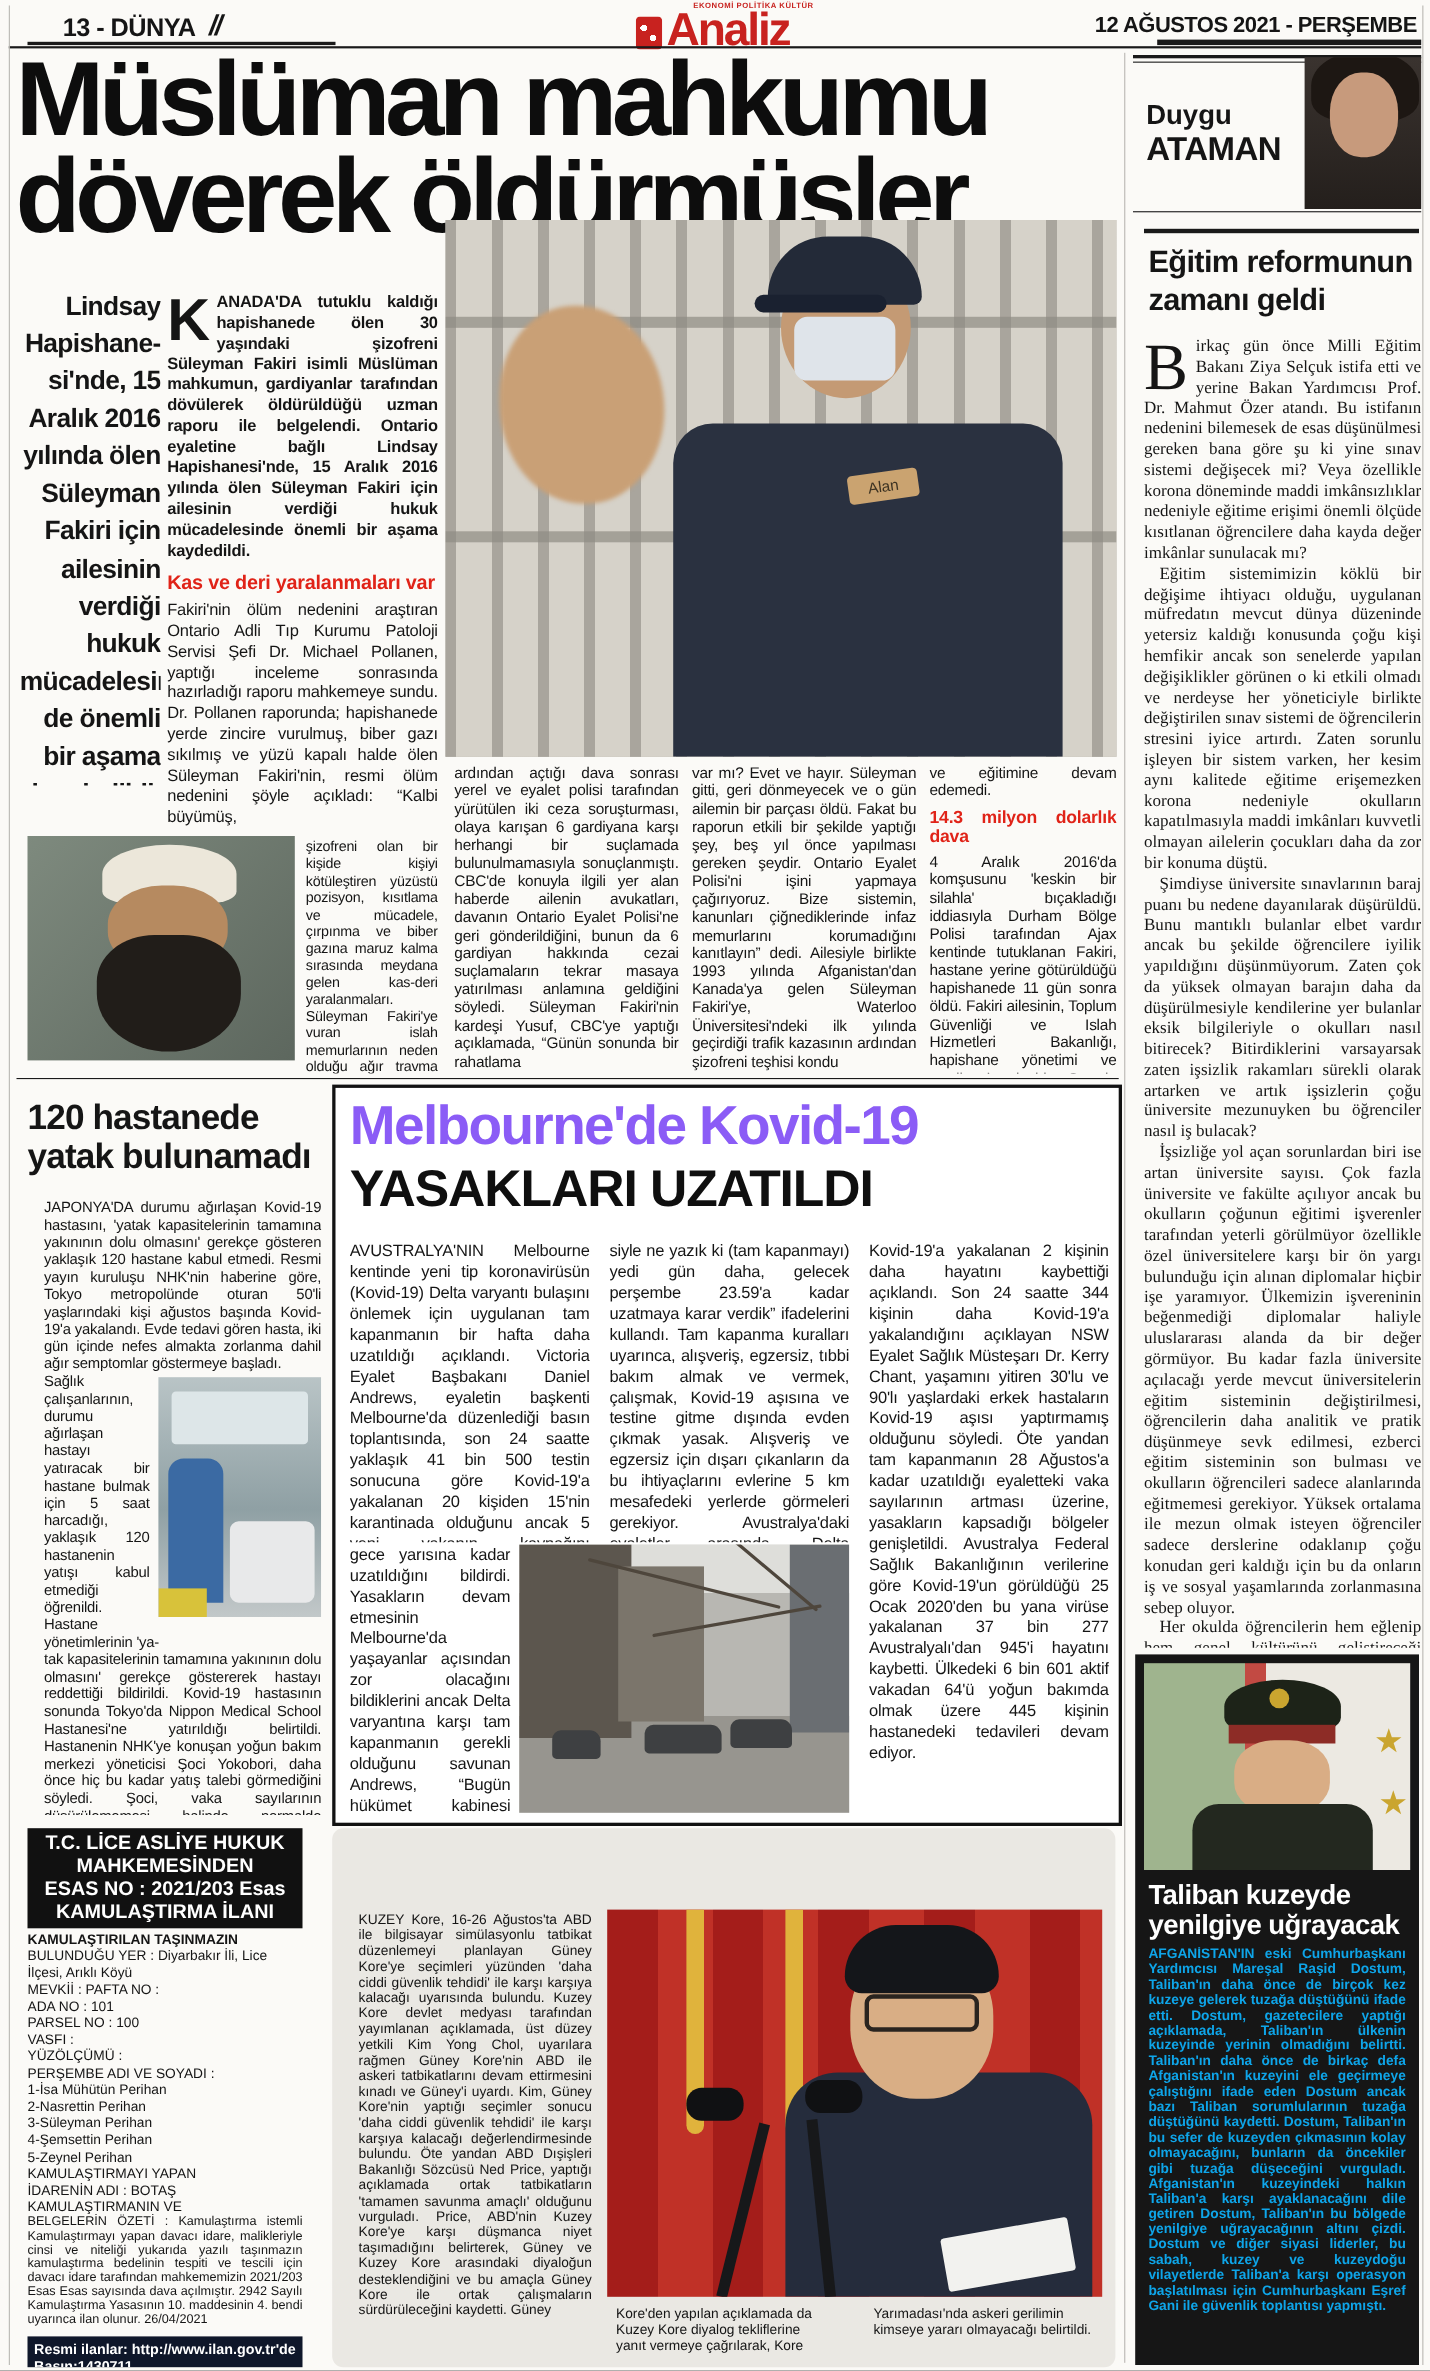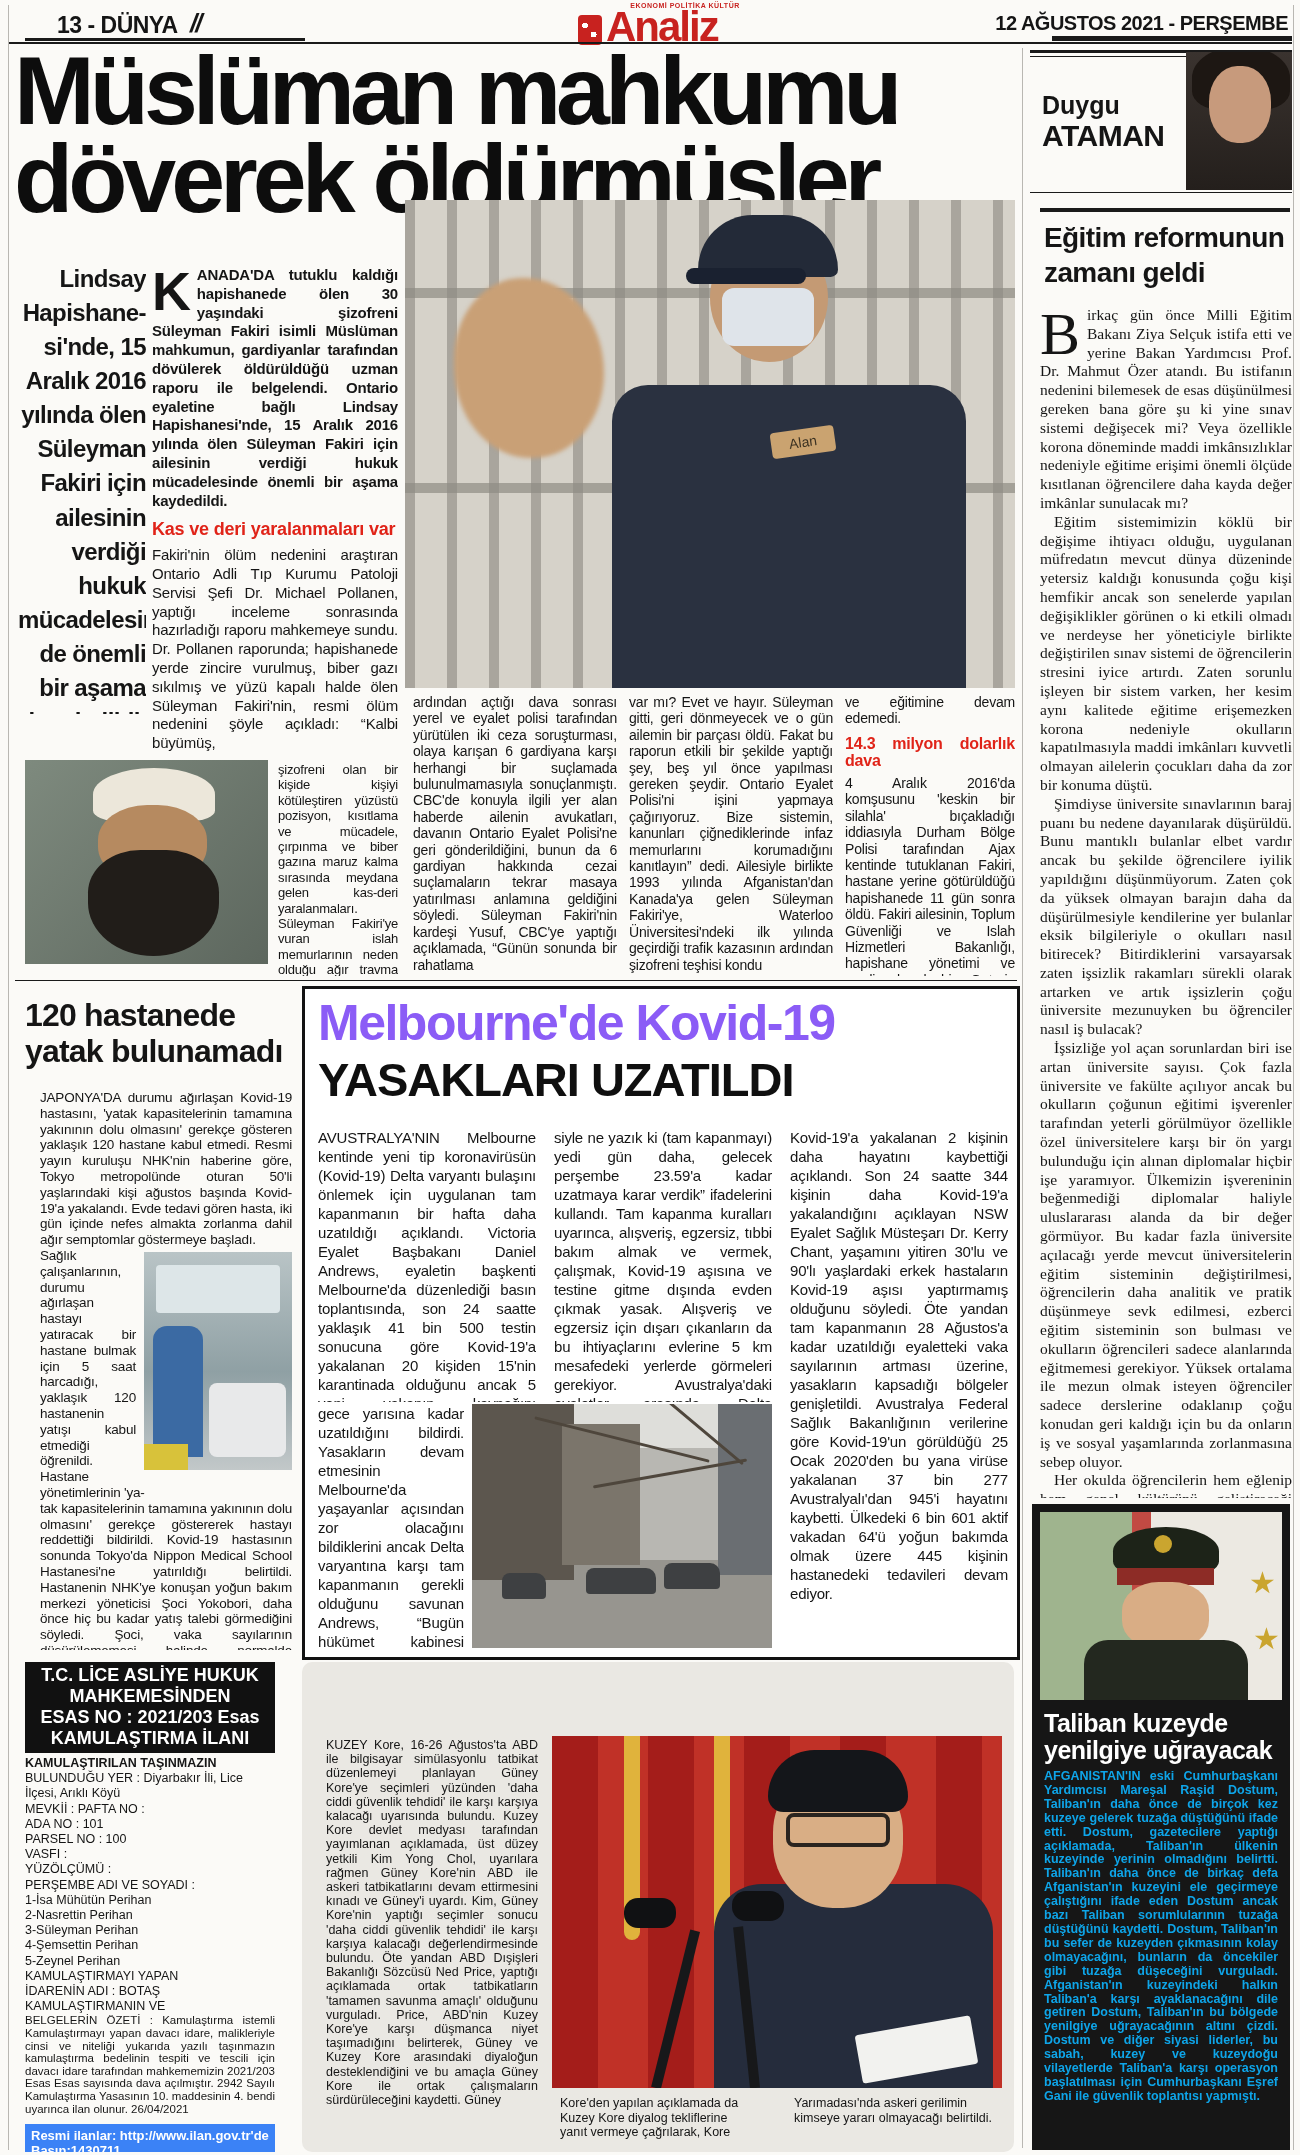--- a/index.html
+++ b/index.html
@@ -47,21 +47,21 @@
   .tal-body{font-size:12.5px;line-height:13.9px;font-weight:600;color:#0ea5e9;}
   
   .jp-title{font-size:32px;font-weight:800;line-height:1.12;letter-spacing:-.8px;}
   .jp-body{font-size:13.5px;line-height:15.8px;letter-spacing:-.2px;}
   .jp-body p{margin:0;}
   
   .lg-head{background:#111;color:#fff;text-align:center;font-size:18px;font-weight:700;
            line-height:21px;padding-top:3px;}
   .lg-body{font-size:12.5px;line-height:15.2px;}
   .lg-par{font-size:11.5px;line-height:12.6px;}
-  .lg-foot{background:#3b82f6;color:#fff;font-size:13px;font-weight:700;padding:4px 6px;}
+  .lg-foot{background:#0f172a;color:#fff;font-size:13px;font-weight:700;padding:4px 6px;}
   .lbold{font-weight:700;}
   
   .mel-box{background:#fff;border:3px solid #121212;}
   .mel-t1{font-size:50px;font-weight:600;letter-spacing:-1.5px;line-height:1.0;color:#8b5cf6;}
   .mel-t2{font-size:47px;font-weight:800;letter-spacing:-1px;line-height:1.0;color:#0f0f0f;}
   .mel-body{font-size:15px;line-height:19px;letter-spacing:-.2px;}
   
   .kor-box{background:#eae8e3;border-radius:10px;}
   .kor-title{font-size:44px;font-weight:800;letter-spacing:-1.5px;line-height:1;color:#101010;}
   .kor-body{font-size:12.5px;line-height:14.2px;}

